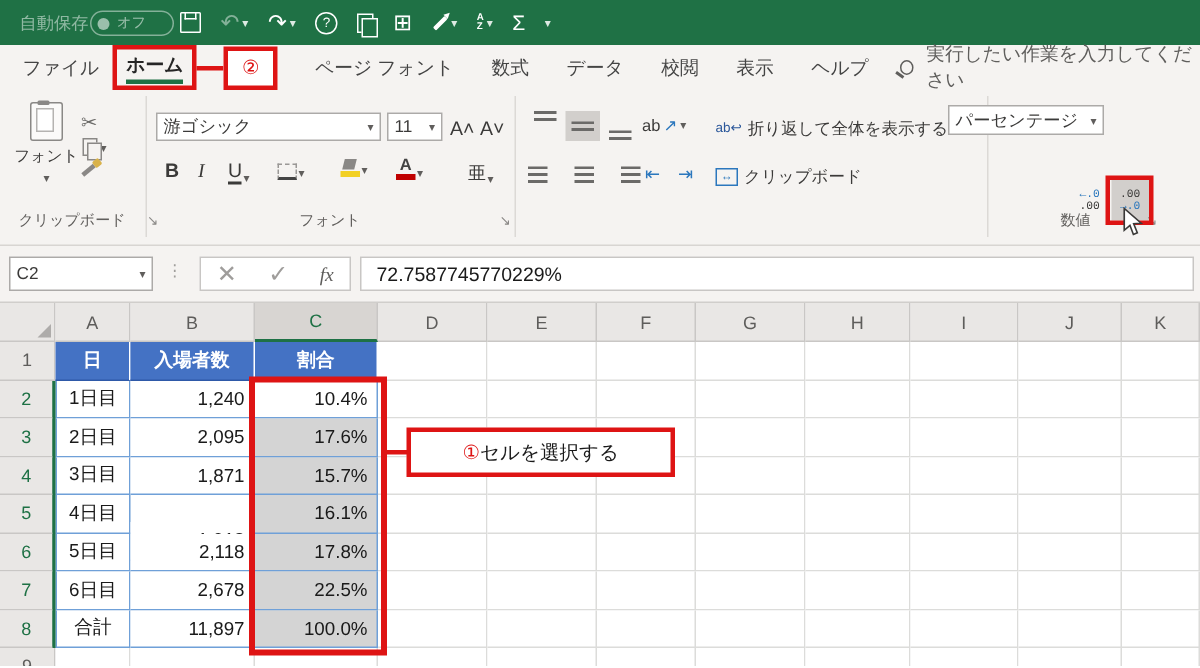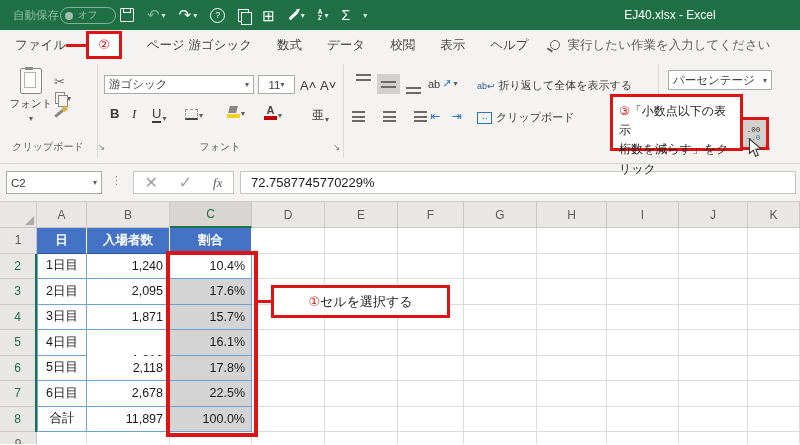--- a/index.html
+++ b/index.html
@@ -152,28 +152,31 @@
       <span class="g">
           <span class="i-sort">
             <span>A</span>
             <span>Z</span>
           </span>
           <span class="qcaret">▾</span>
         </span>
       <span class="i-sum">Σ</span>
       <span class="qcaret">▾</span>
     </div>
-    <div class="doc-title">EJ40.xlsx - Excel</div>
   </div>
 
   <div class="tabbar">
     <span class="tab t-file">ファイル</span>
+    <div class="home-frame">
+      <span class="tab">ホーム</span>
+      <div class="home-underline"></div>
+    </div>
     <div class="connector"></div>
     <div class="step2-frame"><span>②</span></div>
-    <span class="tab sp">ページ 游ゴシック</span>
+    <span class="tab sp">ページ フォント</span>
     <span class="tab sp">数式</span>
     <span class="tab sp">データ</span>
     <span class="tab sp">校閲</span>
     <span class="tab sp">表示</span>
     <span class="tab sp">ヘルプ</span>
     <span class="searchbox">
       <span class="i-mag"></span>
       <span>実行したい作業を入力してください</span>
     </span>
   </div>
@@ -196,21 +199,21 @@
         <span class="i-brush"></span>
       </span>
     <div class="glabel" style="left:0;width:96px;">クリップボード</div>
     <span class="launcher" style="left:98px;">↘</span>
     <div class="vsep" style="left:97px;"></div>
 
     <div class="inputbox" style="left:104px;top:15px;width:150px;height:19px;">
       <span>游ゴシック</span>
         <span class="caret">▾</span>
     </div>
-    <div class="inputbox" style="left:258px;top:15px;width:37px;height:19px;justify-content:center;">
+    <div class="inputbox" style="left:258px;top:15px;width:37px;height:19px;">
       <span>11</span>
         <span class="caret">▾</span>
     </div>
     <span class="fbtn" style="left:300px;top:18px;">A˄</span>
     <span class="fbtn" style="left:320px;top:18px;">A˅</span>
     <span class="fbtn" style="left:110px;font-weight:bold;">B</span>
     <span class="fbtn" style="left:132px;font-style:italic;font-family:'Liberation Serif',serif;">I</span>
     <span class="fbtn" style="left:152px;">
         <span class="ubar">U</span>
         <span class="caret">▾</span>
@@ -269,40 +272,36 @@
     <span class="wrapbtn" style="left:477px;top:18px;">
       <span class="i-wrap">ab↩</span>
       <span>折り返して全体を表示する</span>
       </span>
     <span class="mergebtn" style="left:477px;top:50px;">
       <span class="i-merge">↔</span>
       <span>クリップボード</span>
       </span>
     <div class="vsep" style="left:658px;"></div>
 
-    <div class="inputbox" style="left:668px;top:10px;width:104px;height:20px;">
+    <div class="inputbox" style="left:632px;top:10px;width:104px;height:20px;">
       <span>パーセンテージ</span>
         <span class="caret">▾</span>
     </div>
     <div class="decbtn" style="left:714px;top:60px;">
       <span class="blue">←.0</span>
         <span>.00</span>
     </div>
     <div class="decbtn active-btn" style="left:741px;top:60px;">
       <span>.00</span>
         <span class="blue">→.0</span>
     </div>
     <div class="red-frame" style="left:737px;top:57px;width:32px;height:33px;z-index:5;"></div>
     <div class="glabel" style="left:658px;width:118px;">数値</div>
     <span class="launcher" style="left:764px;">↘</span>
 
-    <div class="callout co3">
-      <span class="rednum">③</span><span class="pre">「小数点以下の表示
-桁数を減らす」をクリック</span>
-    </div>
     <svg class="cursor" width="14" height="20" viewBox="0 0 14 20">
       <path d="M1.5 1 L1.5 15.5 L5.3 12.2 L7.6 18.3 L10.2 17.2 L7.8 11.2 L12.8 10.8 Z" fill="#fff" stroke="#3B3A39" stroke-width="1.1"></path>
     </svg>
   </div>
 
   <div class="fbar">
     <div class="inputbox namebox">
       <span>C2</span>
         <span class="caret">▾</span>
     </div>

